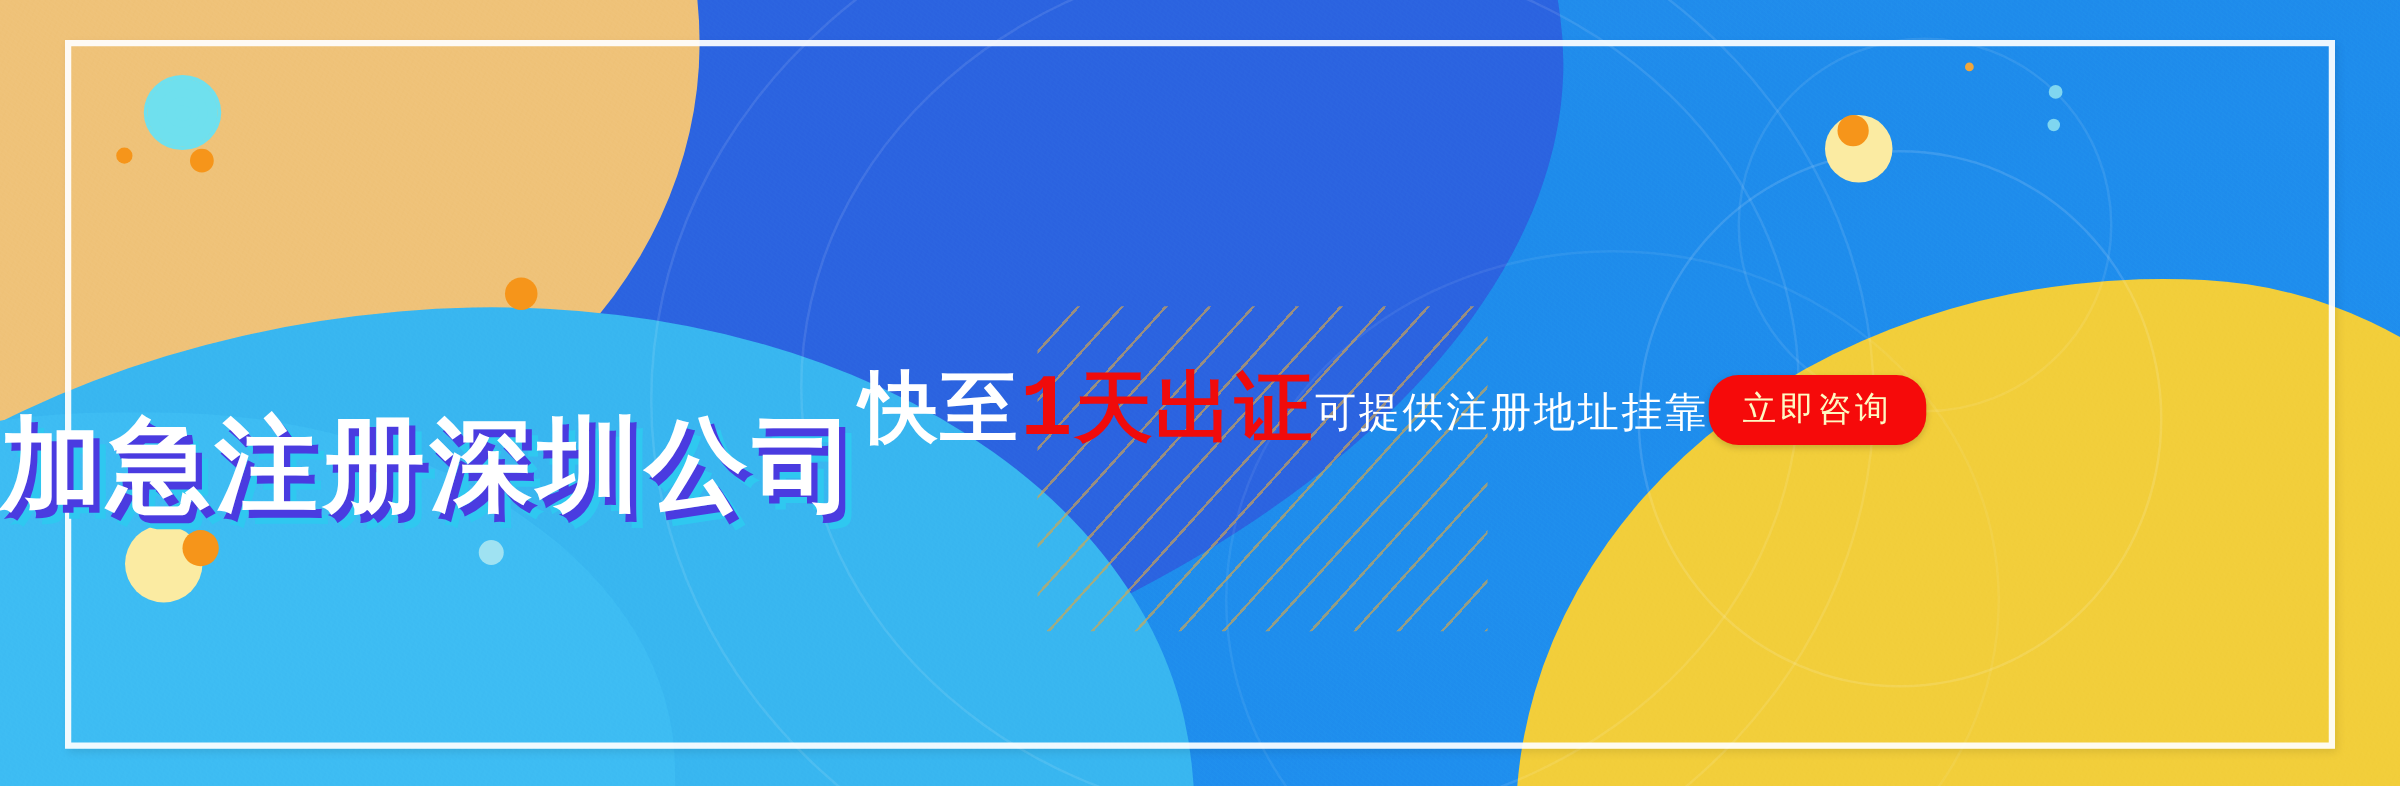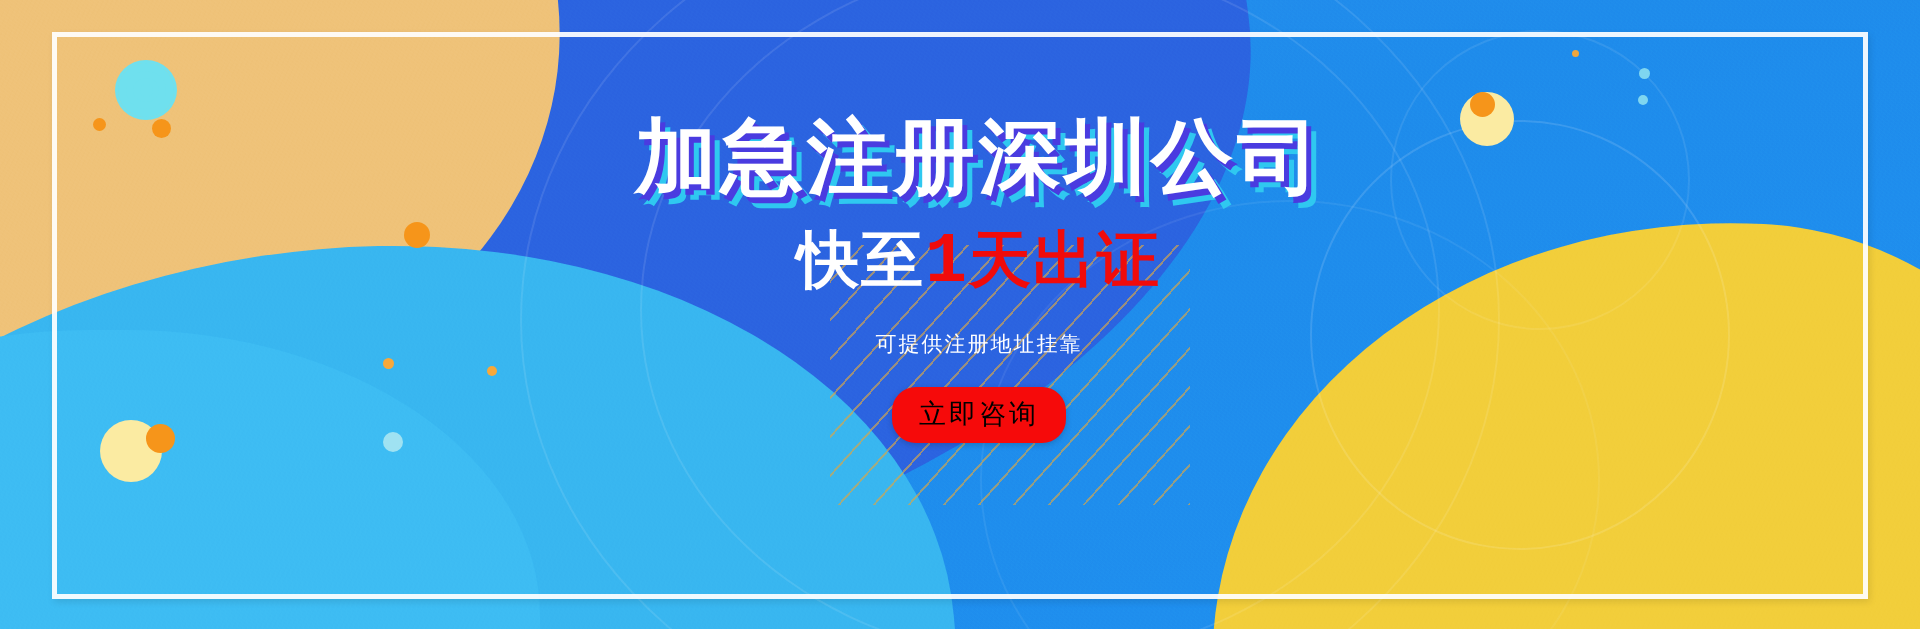--- a/index.html
+++ b/index.html
@@ -153,24 +153,23 @@
     border: 5px solid rgba(255,255,255,.92);
     box-shadow: 2px 3px 7px rgba(0,0,0,.10);
     pointer-events: none;
   }
 
   
   .content {
     position: absolute;
     left: 0; right: 0; top: 0; bottom: 0;
     display: flex;
-    flex-direction: column;
+    flex-direction: row;
     align-items: center;
     justify-content: flex-start;
-    padding-left: 38px;
   }
 
   .headline {
     margin-top: 116px;
     font-size: 82px;
     line-height: 1;
     font-weight: 700;
     letter-spacing: 4px;
     color: #ffffff;
     text-shadow:
@@ -189,36 +188,36 @@
     position: relative;
     z-index: 3;
     font-family: Liberation Mono, monospace;
   }
   .subline .white { color: #ffffff; }
   .subline .red   { color: #F00B0B; }
   .subline .num   { font-size: 70px; }
 
   .desc {
     margin-top: 30px;
-    font-size: 21px;
+    font-size: 33px;
     line-height: 1.55;
     font-weight: 400;
     letter-spacing: 2px;
     color: #ffffff;
     text-align: center;
     position: relative;
     z-index: 3;
     white-space: nowrap;
   }
 
   .cta {
     margin-top: 26px;
     display: inline-block;
     background: #F60A0A;
-    color: #000000;
+    color: #fef9c3;
     font-size: 27px;
     font-weight: 400;
     letter-spacing: 3px;
     padding: 9px 27px 11px;
     border-radius: 24px;
     border: none;
     cursor: pointer;
     position: relative;
     z-index: 3;
     box-shadow: 0 2px 6px rgba(0,0,0,.18);

